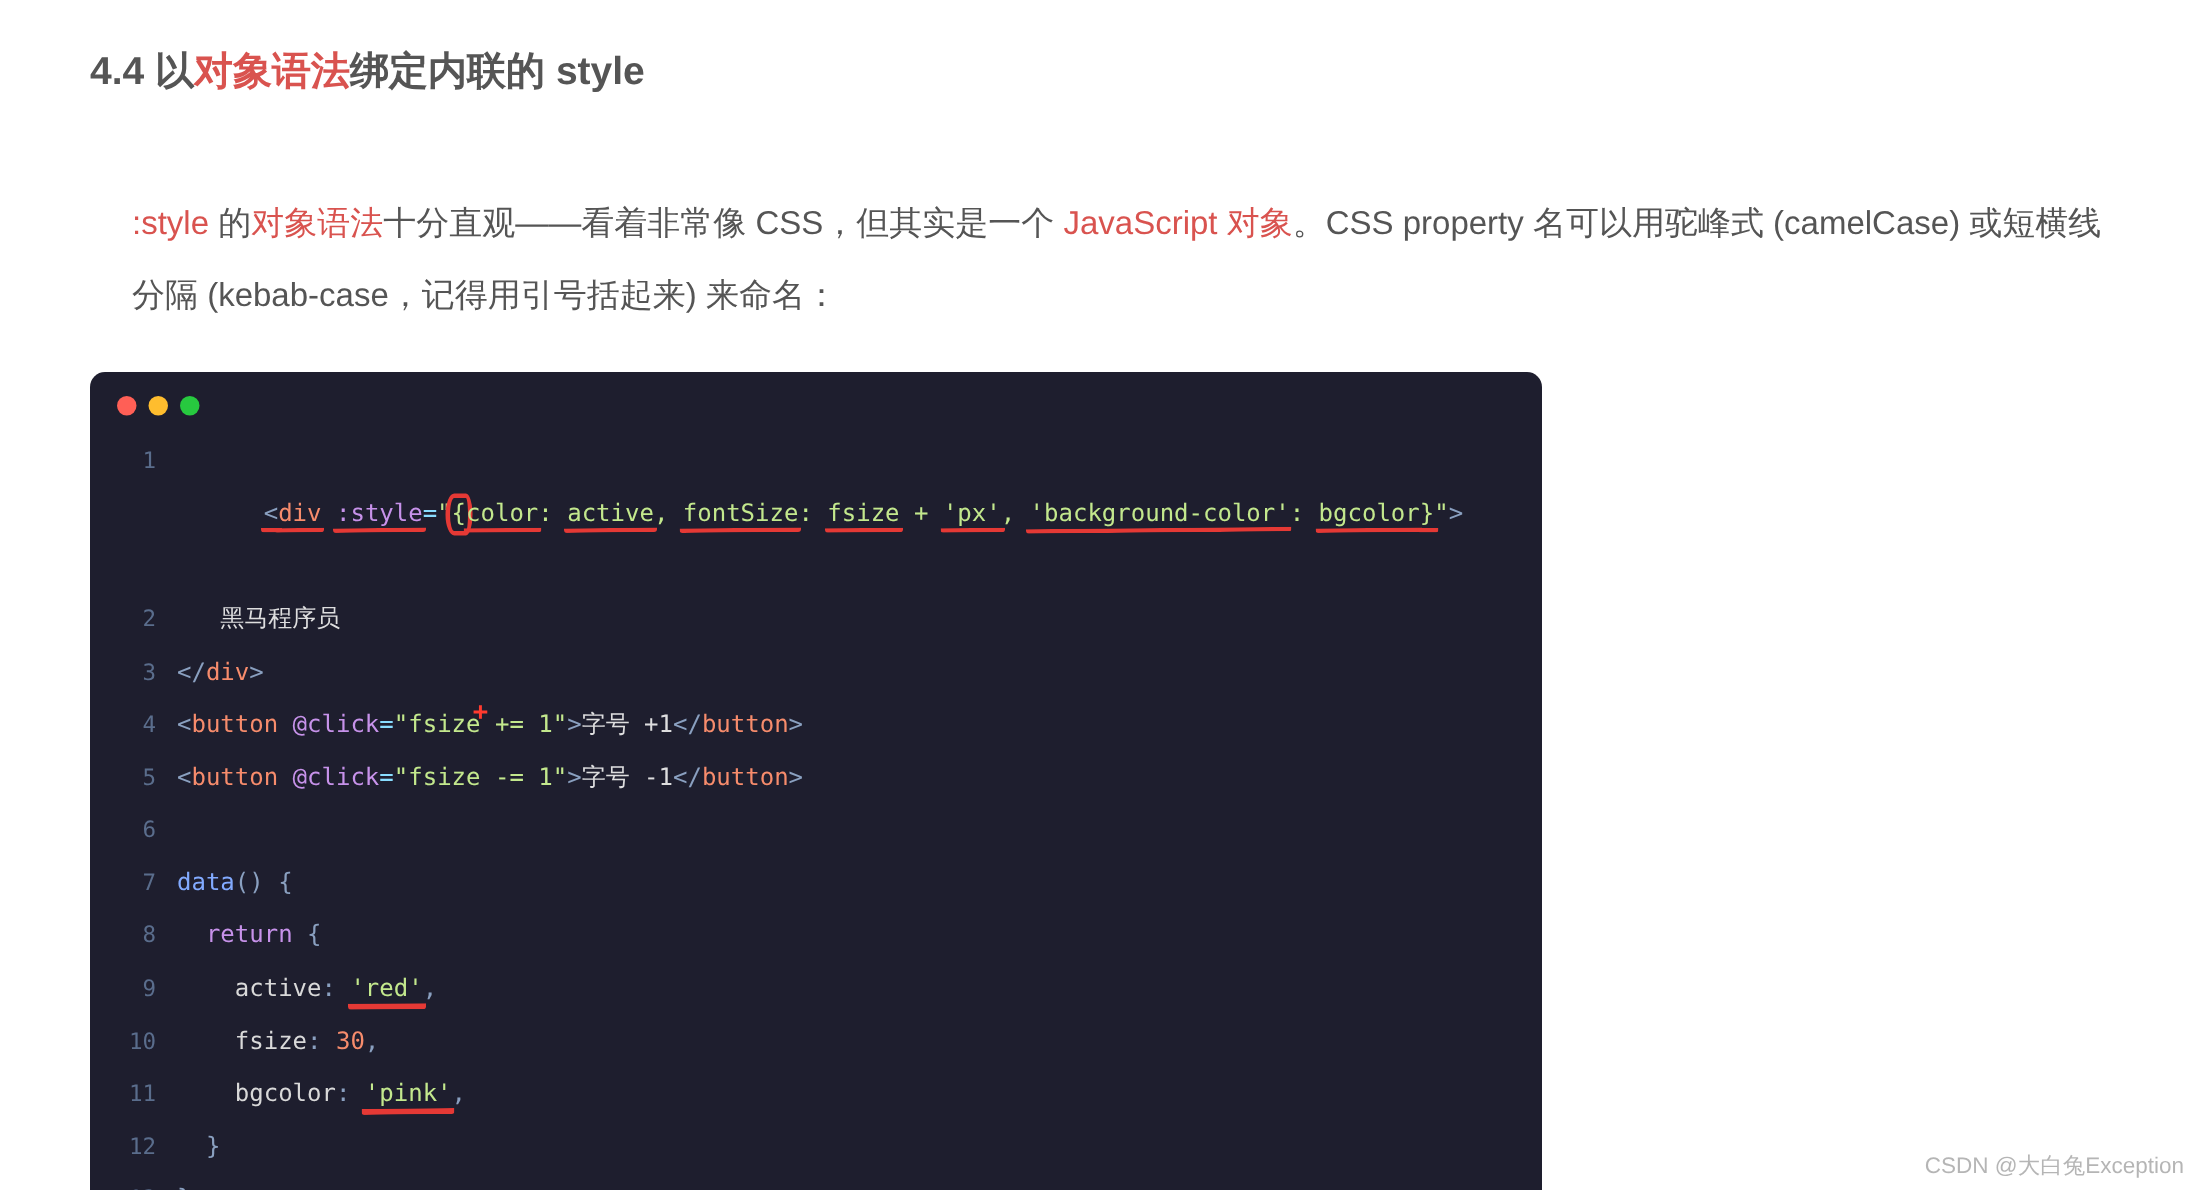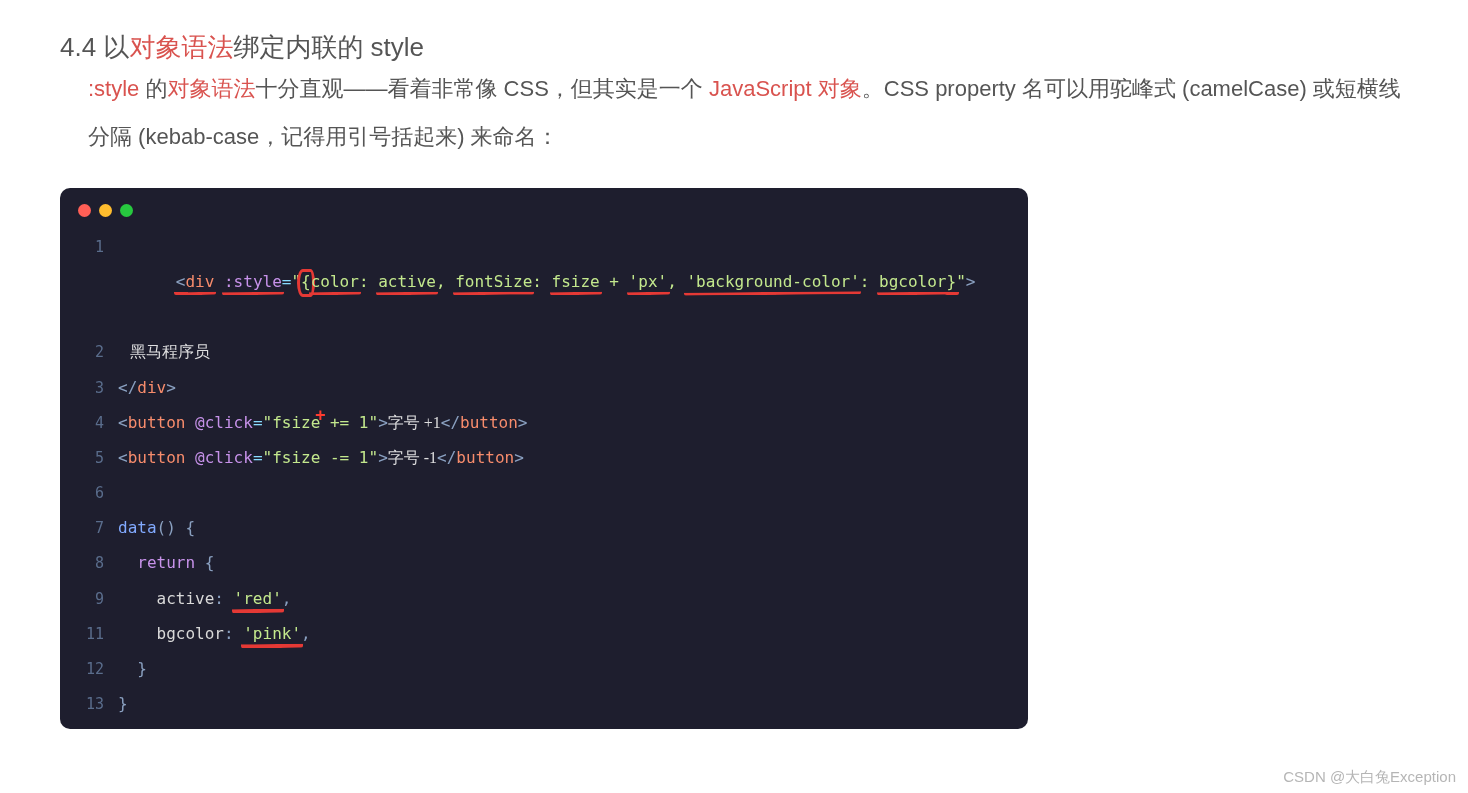--- a/index.html
+++ b/index.html
@@ -6,22 +6,23 @@
     margin: 0;
     padding: 30px 60px;
     background: #fff;
     font-family: "PingFang SC", "Microsoft YaHei", -apple-system, sans-serif;
     color: #3a3a3a;
     width: 1468px;
     box-sizing: border-box;
   }
   .heading {
     font-size: 26px;
-    font-weight: 400;
+    font-weight: 700;
     color: #555;
+    margin-bottom: 60px;
   }
   .heading .hl { color: #d9534f; }
   .para {
     font-size: 22px;
     line-height: 2.2;
     color: #555;
     margin-bottom: 26px;
     margin-left: 28px;
   }
   .para .hl { color: #d9534f; }
@@ -65,21 +66,21 @@
   }
   .t-punc { color:#8aa0c0; }
   .t-tag  { color:#f78c6c;text-align:right; }
   .t-attr { color:#c792ea; }
   .t-str  { color:#c3e88d; }
   .t-kw   { color:#c792ea; }
   .t-op   { color:#89ddff; }
   .t-fn   { color:#82aaff; }
   .t-num  { color:#f78c6c; }
   .t-plain{ color:#d9d9d9; }
-  .t-txt  { color:#dededf;font-family:Liberation Serif, serif; }
+  .t-txt  { color:#dededf; }
 
   
   .mark {
     position: relative;
   }
   .mark::after {
     content:"";
     position:absolute;
     left:-2px; right:-2px;
     bottom:-4px;
@@ -181,20 +182,24 @@
   <div class="code-line">
     <span class="ln">8</span>
     <span class="code"><span>  </span><span class="t-kw">return</span><span> </span><span class="t-punc">{</span></span>
   </div>
 
   <div class="code-line">
     <span class="ln">9</span>
     <span class="code"><span>    </span><span class="t-plain">active</span><span class="t-punc">: </span><span class="t-str mark heavy">'red'</span><span class="t-punc">,</span></span>
   </div>
 
+  <div class="code-line">
+    <span class="ln">10</span>
+    <span class="code"><span>    </span><span class="t-plain">fsize</span><span class="t-punc">: </span><span class="t-num">30</span><span class="t-punc">,</span></span>
+  </div>
 
   <div class="code-line">
     <span class="ln">11</span>
     <span class="code"><span>    </span><span class="t-plain">bgcolor</span><span class="t-punc">: </span><span class="t-str mark heavy">'pink'</span><span class="t-punc">,</span></span>
   </div>
 
   <div class="code-line">
     <span class="ln">12</span>
     <span class="code"><span>  </span><span class="t-punc">}</span></span>
   </div>

